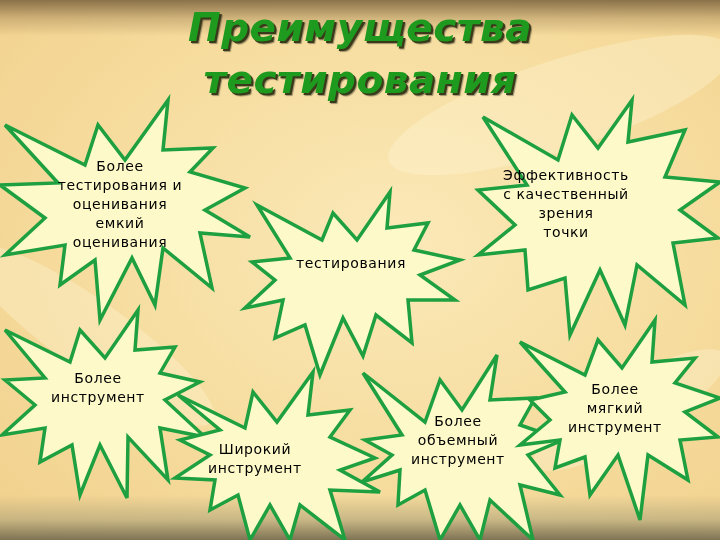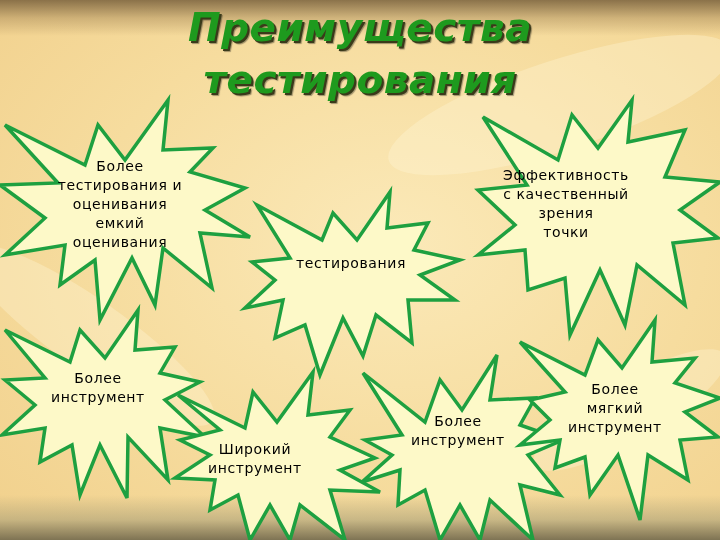--- a/index.html
+++ b/index.html
@@ -92,20 +92,21 @@
   <span>инструмент</span>
 </div>
 
 <div class="label" style="left:195px;top:440px;width:120px;">
   <span>Широкий</span>
   <span>инструмент</span>
 </div>
 
 <div class="label" style="left:398px;top:412px;width:120px;">
   <span>Более</span>
+  <span>объемный</span>
   <span>инструмент</span>
 </div>
 
 <div class="label" style="left:555px;top:380px;width:120px;">
   <span>Более</span>
   <span>мягкий</span>
   <span>инструмент</span>
 </div>
 
 </body></html>

